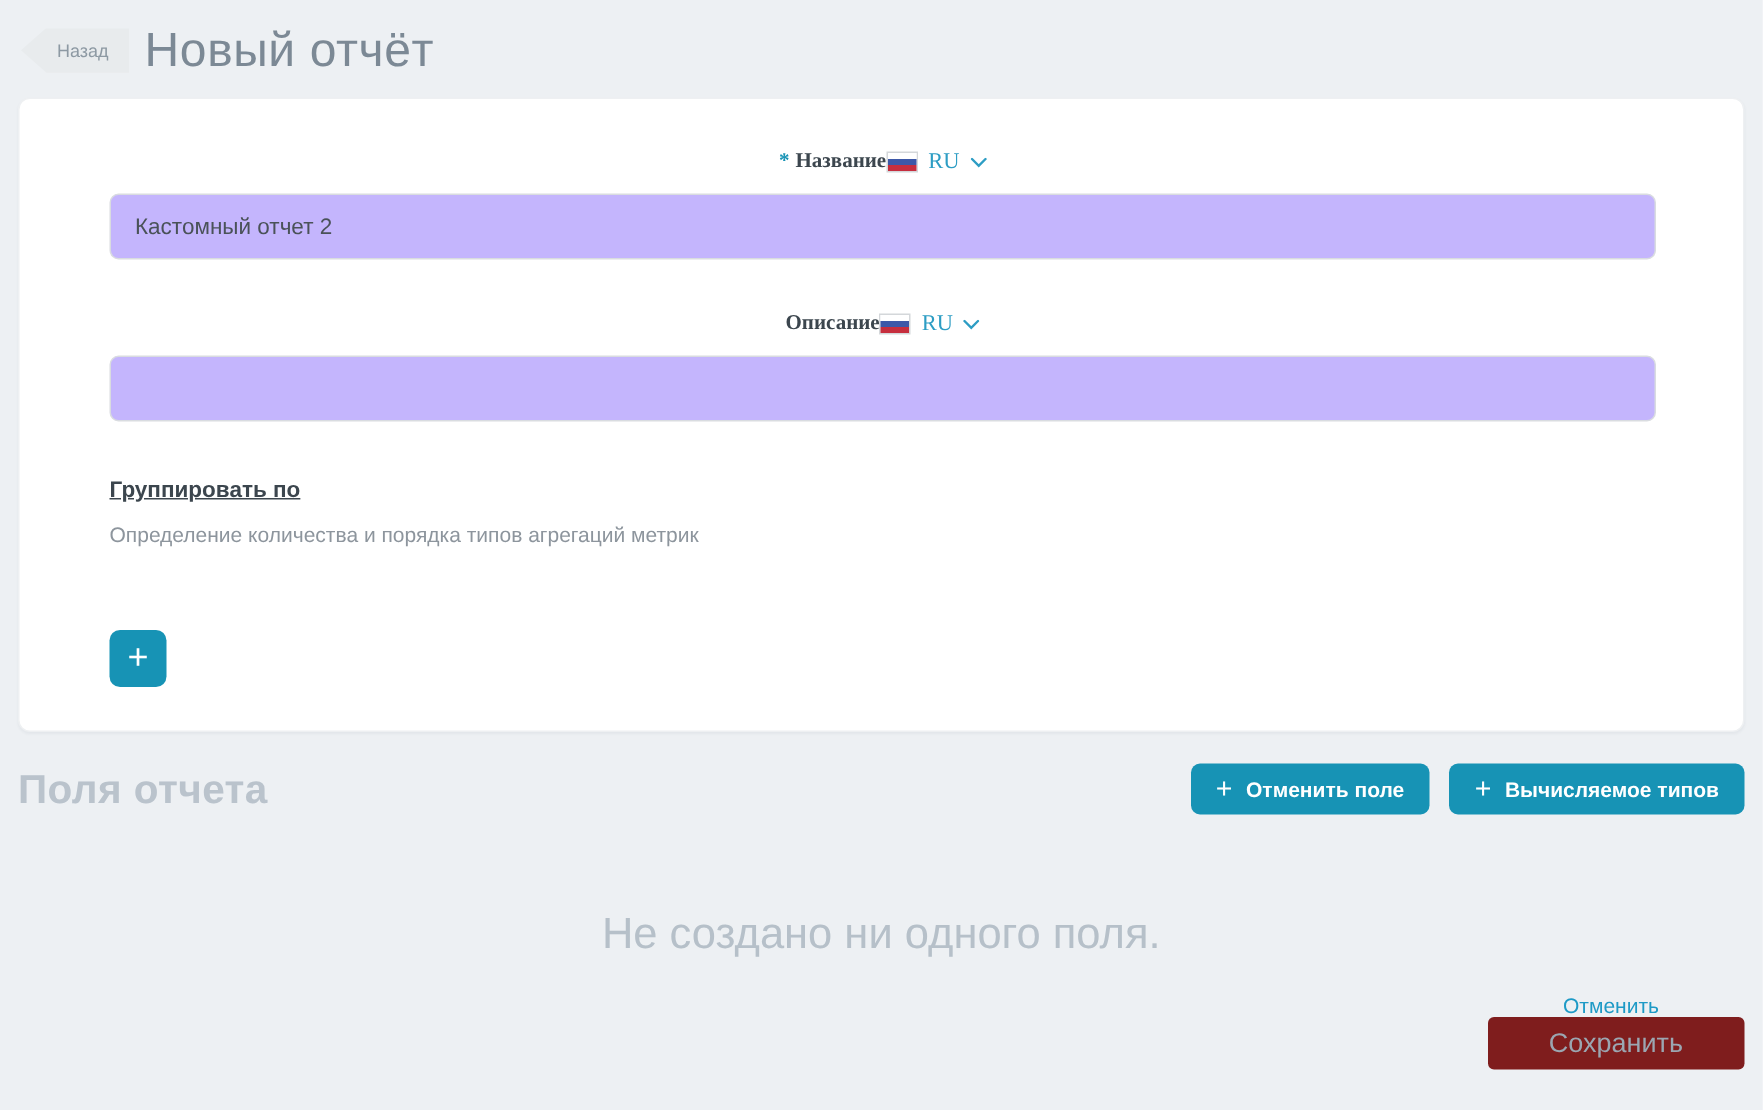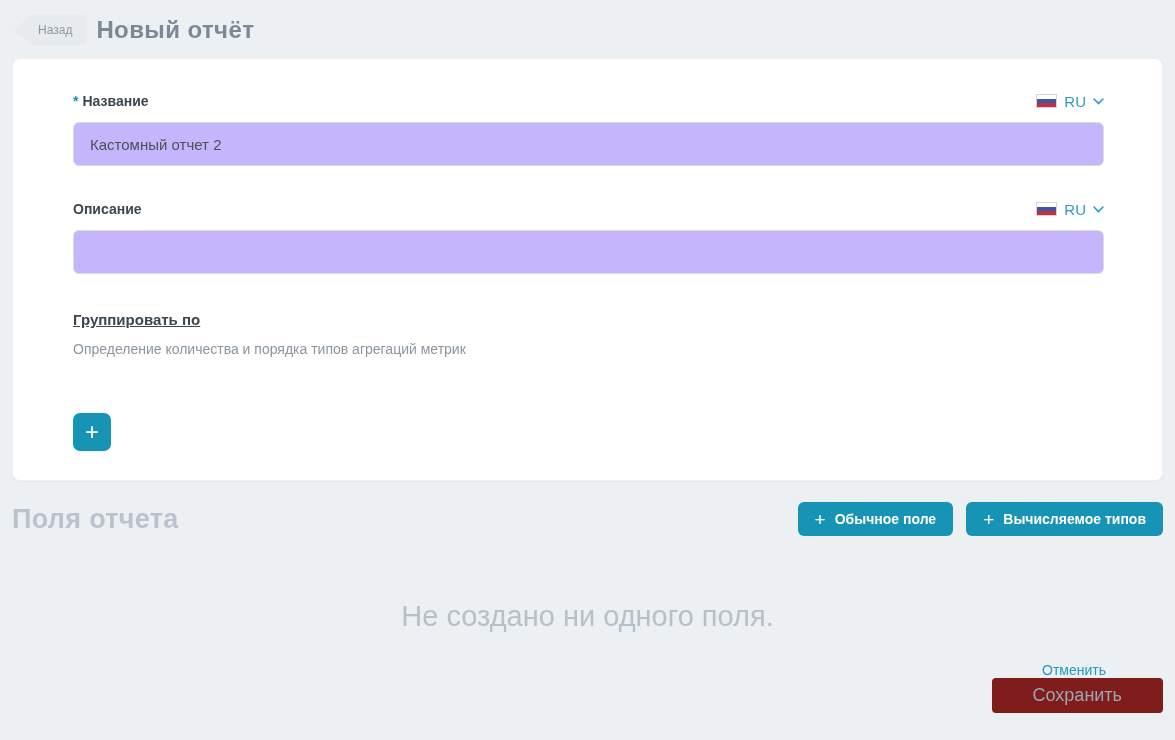--- a/index.html
+++ b/index.html
@@ -21,39 +21,40 @@
     color: #8d99a3;
     font-size: 12px;
     line-height: 30px;
     height: 30px;
     padding: 0 14px 0 24px;
     clip-path: polygon(0 50%, 17px 0, 100% 0, 100% 100%, 17px 100%);
     cursor: pointer;
     user-select: none;
   }
   .page-title {
-    font-size: 24px;
-    font-weight: bold;
+    font-size: 32px;
+    font-weight: normal;
     color: #7c8995;
     margin-left: 10px;
     letter-spacing: 0.4px;
   }
 
   
   .card {
     background: #ffffff;
     border-radius: 8px;
     margin: 0 12px;
     padding: 32px 58px 29px 60px;
     border: 1px solid #eef0f2;
     box-shadow: 0 1px 2px rgba(40,60,80,0.05);
   }
   .field-row {
-    display: flex; justify-content: space-between; align-items: center;
+    display: flex; justify-content: center; align-items: center;
     height: 20px;
+    font-family: Liberation Serif, serif;
   }
   .field-label {
     font-size: 14px;
     font-weight: bold;
     color: #3c464e;
   }
   .required-mark { color: #1793b5; margin-right: 4px; font-weight: bold; }
   .lang-select {
     display: flex; align-items: center; gap: 7px;
     color: #2d9dc4;
@@ -223,21 +224,21 @@
     <span>+</span>
   </button>
 
 </div>
 
 <div class="fields-header">
   <div class="fields-title">Поля отчета</div>
   <div class="btn-group">
     <button class="teal-btn">
       <span class="plus-glyph">+</span>
-      <span>Обычное поле</span>
+      <span>Отменить поле</span>
     </button>
     <button class="teal-btn">
       <span class="plus-glyph">+</span>
       <span>Вычисляемое типов</span>
     </button>
   </div>
 </div>
 
 <div class="empty-state">Не создано ни одного поля.</div>
 

